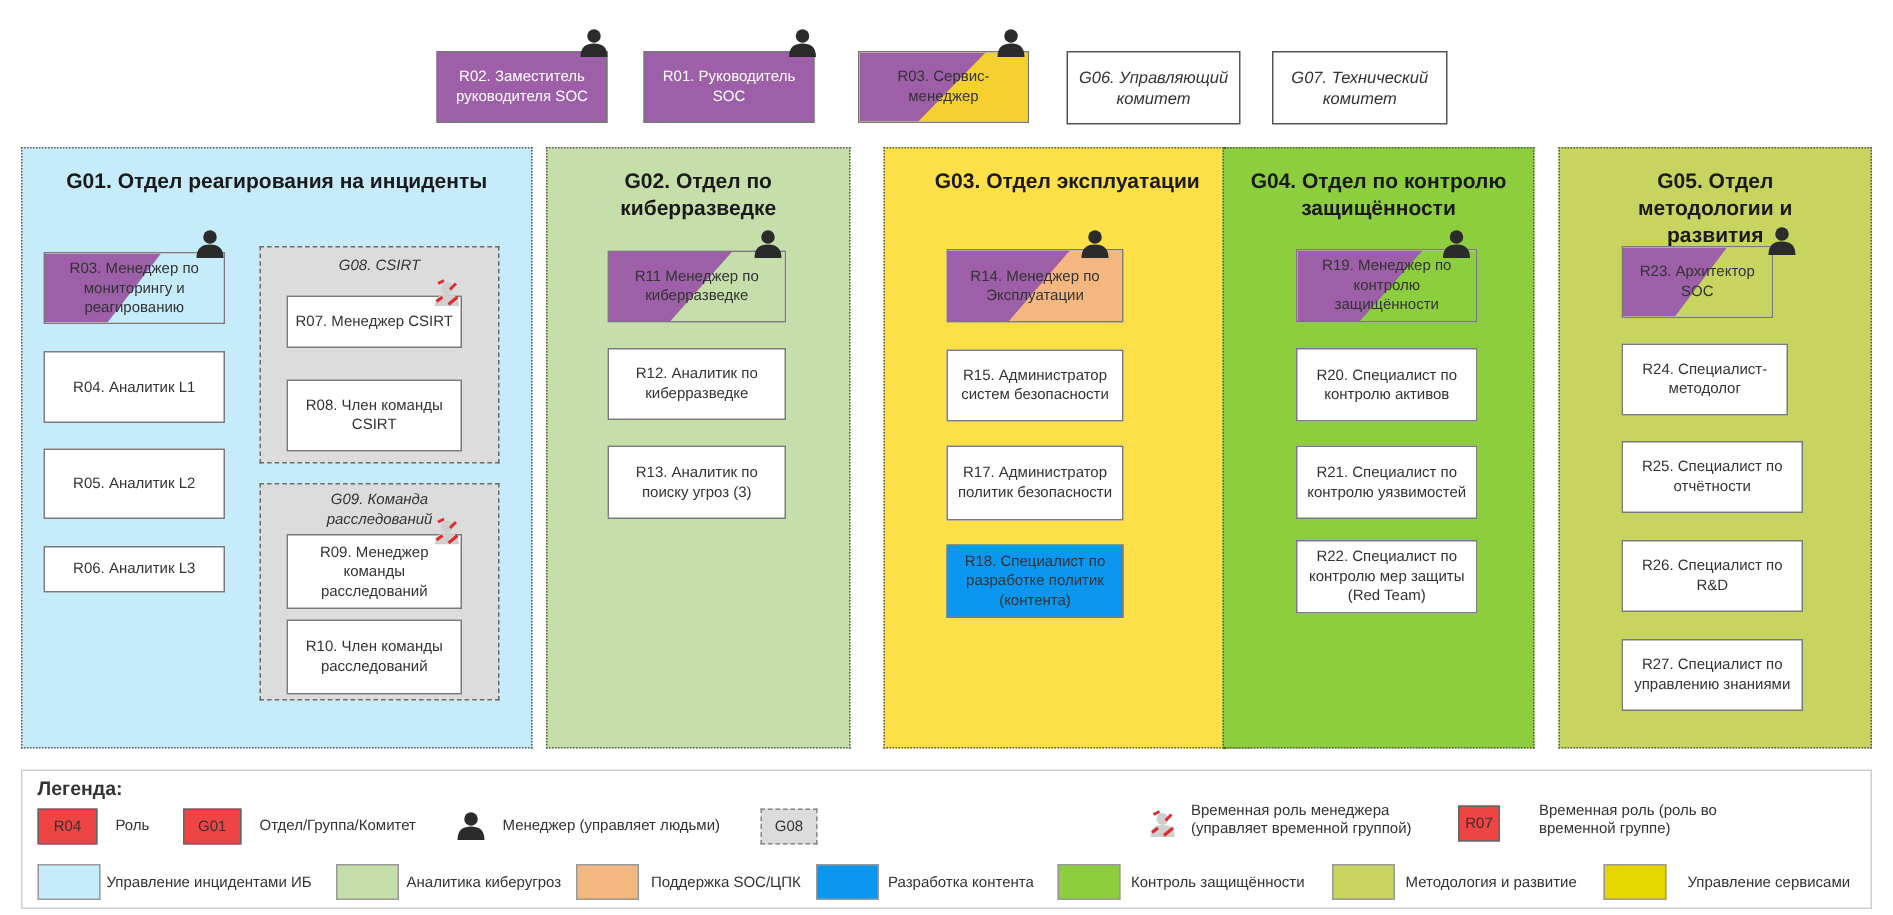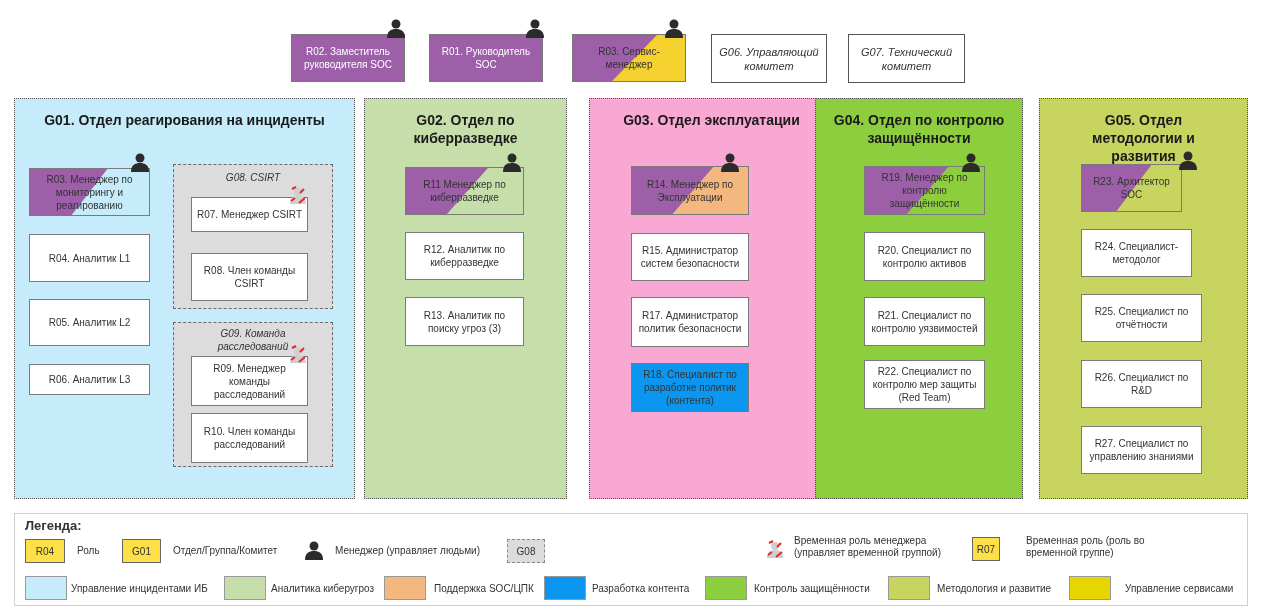--- a/index.html
+++ b/index.html
@@ -16,21 +16,21 @@
   .dept { position:absolute; box-sizing:border-box; border:1.5px dotted #555; }
   .dept-title { position:absolute; left:0; right:0; text-align:center; font-weight:bold;
                 font-size:14px; line-height:18px; color:#1a1a1a; }
   .tgroup { position:absolute; box-sizing:border-box; background:#dcdcdc; border:1.5px dashed #6a6a6a; }
   .tgroup-title { position:absolute; left:0; right:0; text-align:center; font-style:italic;
                   font-size:10px; line-height:13px; color:#333; }
   .icon-mgr { position:absolute; width:20px; height:20px; z-index:3; }
   .icon-tmp { position:absolute; width:18px; height:18px; z-index:3; }
   .legend { position:absolute; left:14px; top:513px; width:1234px; height:93px; border:1.5px solid #cfcfcf; box-sizing:border-box; }
   .lg-title { position:absolute; left:10px; top:4px; font-weight:bold; font-size:13px; color:#333; }
-  .lg-box { position:absolute; box-sizing:border-box; border:1.5px solid #666; background:#fde047;
+  .lg-box { position:absolute; box-sizing:border-box; border:1.5px solid #666; background:#ef4444;
             font-size:10px; display:flex; align-items:center; justify-content:center; color:#333; }
   .lg-text { position:absolute; font-size:10px; line-height:12px; color:#333; }
   .swatch { position:absolute; width:42px; height:24px; box-sizing:border-box; border:1px solid #999; }
 </style>
 </head>
 <body>
 
 <svg width="0" height="0" style="position:absolute">
   <defs>
     <symbol id="mgr" viewBox="0 0 20 20">
@@ -139,21 +139,21 @@
 <svg class="icon-mgr" style="left:502px;top:152px;">
     <use href="#mgr"></use>
   </svg>
 <div class="role" style="left:405px;top:232px;width:119px;height:48px;">
     <span class="txt">R12. Аналитик по киберразведке</span>
   </div>
 <div class="role" style="left:405px;top:297px;width:119px;height:49px;">
     <span class="txt">R13. Аналитик по поиску угроз (3)</span>
   </div>
 
-<div class="dept" style="left:589px;top:98px;width:245px;height:401px;background:#f9a8d4;">
+<div class="dept" style="left:589px;top:98px;width:245px;height:401px;background:#fde047;">
   <div class="dept-title" style="top:12px;">G03. Отдел эксплуатации</div>
 </div>
 <div class="role" style="left:631px;top:166px;width:118px;height:49px;">
   <svg class="split" width="100%" height="100%" preserveAspectRatio="none" viewBox="0 0 100 100">
       <rect width="100" height="100" fill="#f4b77f"></rect>
       <polygon points="0,0 70,0 35,100 0,100" fill="#9c5fa8"></polygon>
     </svg>
   <span class="txt">R14. Менеджер по Эксплуатации</span>
 </div>
 <svg class="icon-mgr" style="left:720px;top:152px;">

